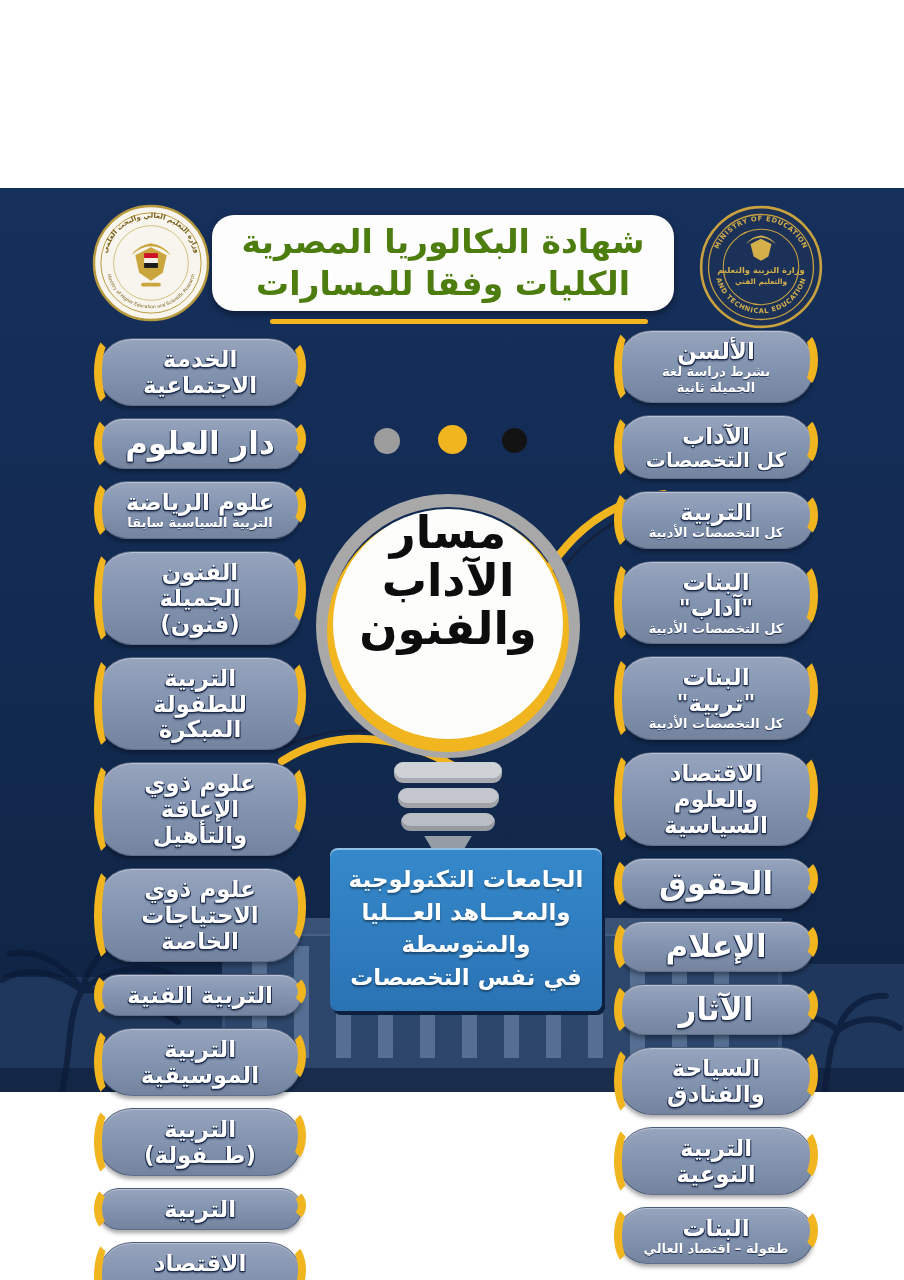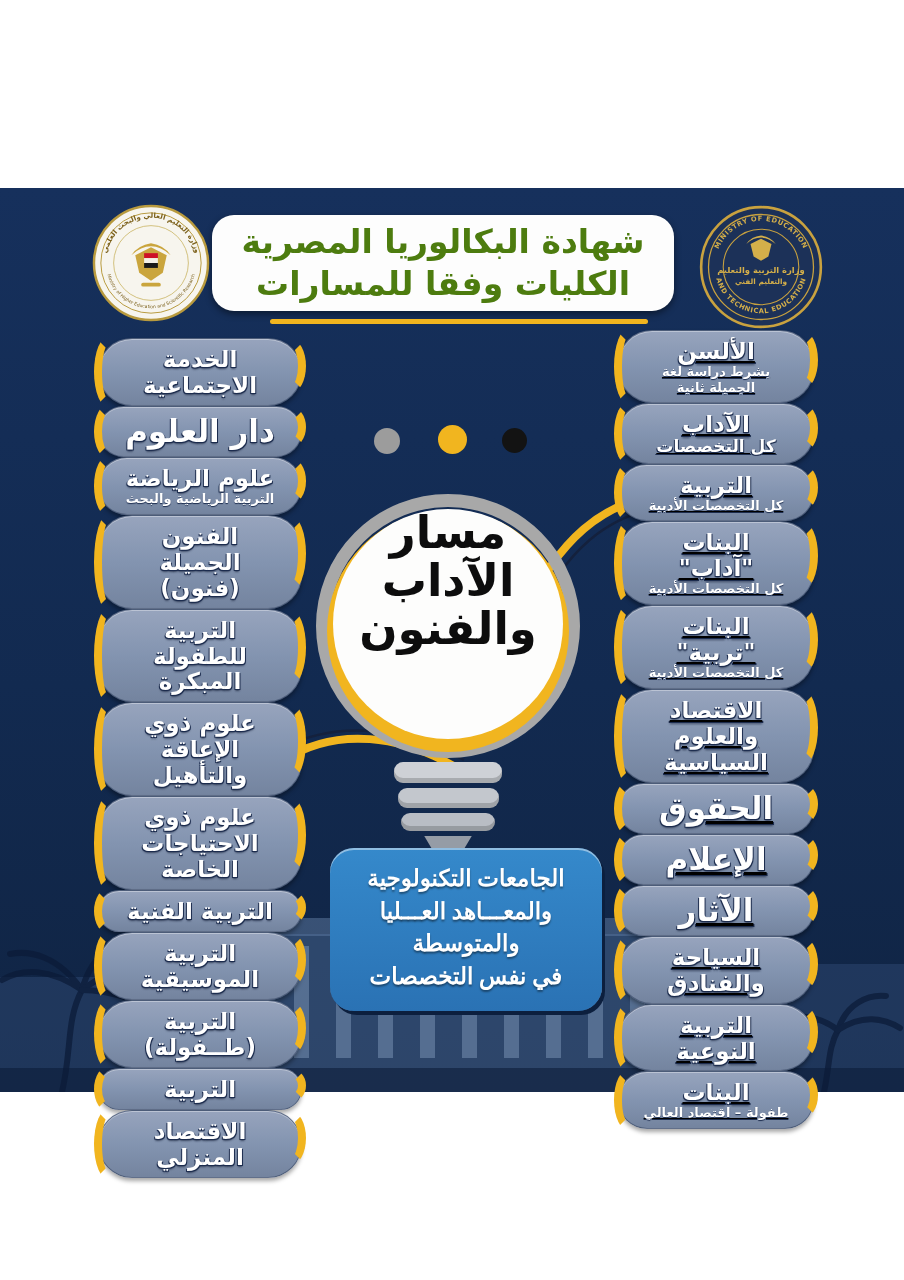--- a/index.html
+++ b/index.html
@@ -15,34 +15,34 @@
   .title-box{position:absolute; left:212px; top:27px; width:462px; height:96px;
     background:#fdfdfd; border-radius:22px; display:flex; flex-direction:column;
     justify-content:center; box-shadow:0 3px 7px rgba(0,0,0,.45); z-index:6;}
   .title-line{font-size:33px; font-weight:bold; color:#4d7c0f; text-align:center; line-height:1.28;}
   .title-underline{position:absolute; left:270px; top:131px; width:378px; height:5px;
     background:var(--yellow); border-radius:3px; z-index:6;}
   .logo{position:absolute; z-index:6;}
   .logo-left{left:92px; top:16px; width:118px; height:118px;}
   .logo-right{left:698px; top:16px; width:126px; height:126px;}
   
-  .col{position:absolute; display:flex; flex-direction:column; justify-content:space-between; z-index:4;}
+  .col{position:absolute; display:flex; flex-direction:column; justify-content:space-between; z-index:4;gap:12px;}
   .col-left{left:98px;  top:150px; width:204px; height:732px;}
-  .col-right{left:618px; top:142px; width:196px; height:740px;text-decoration:underline;}
+  .col-right{left:618px; top:142px; width:196px; height:740px;}
   .pill{position:relative; background:linear-gradient(180deg,var(--pill-hi) 0%, #8394b0 50%, var(--pill-lo) 100%);
     border-radius:34px; border:1px solid rgba(18,32,62,.4); padding:7px 24px;
     display:flex; align-items:center; justify-content:center;
     box-shadow:0 3px 4px rgba(0,0,0,.35), inset 0 1px 0 rgba(255,255,255,.35);}
   .pill-text{width:100%; text-align:center;}
   .pill-title{font-size:23px; font-weight:bold; color:#fff; line-height:1.13;
     text-shadow:1px 1px 0 #1c2c4e, -1px 1px 0 #1c2c4e, 0 2px 2px rgba(10,20,45,.6);}
   .pill.big .pill-title{font-size:31px;}
   .pill-sub{font-size:13px; font-weight:bold; color:#fff; line-height:1.2; white-space:pre-line;
     text-shadow:0 1px 1px #1c2c4e;}
-  .pill-sub.lg{font-size:17px; line-height:1.1;
+  .pill-sub.lg{font-size:20px; line-height:1.1;
     text-shadow:1px 1px 0 #1c2c4e, -1px 1px 0 #1c2c4e;}
   .bracket{position:absolute; width:30px; top:-3px; bottom:-3px;
     border:8px solid transparent; border-radius:50%; pointer-events:none;}
   .b-left{left:-5px; border-left-color:var(--yellow);}
   .b-right{right:-5px; top:0; bottom:18%; border-right-color:var(--yellow);}
   
   .dot{position:absolute; border-radius:50%; z-index:5;}
   .dot-gray{left:374px; top:240px; width:26px; height:26px; background:#9c9c9c;}
   .dot-yellow{left:438px; top:237px; width:29px; height:29px; background:var(--yellow);}
   .dot-dark{left:502px; top:240px; width:25px; height:25px; background:#131313;}
@@ -57,22 +57,22 @@
   .screw{position:absolute; left:394px; top:574px; width:108px; display:flex;
     flex-direction:column; align-items:center; gap:5px; z-index:2;}
   .thread{border-radius:9px; box-shadow:inset 0 -5px 0 rgba(0,0,0,.18);}
   .t1{width:108px; height:21px; background:#ced1d6;}
   .t2{width:101px; height:20px; background:#c3c7cd;}
   .t3{width:94px;  height:18px; background:#b9bdc4;}
   .tip{width:54px; height:20px; background:#959ca6;
     clip-path:polygon(6% 0, 94% 0, 72% 100%, 28% 100%);}
   .info-box{position:absolute; left:330px; top:660px; width:272px; z-index:3;
     background:linear-gradient(180deg,#3589cb 0%, #2a72b4 100%);
-    border-radius:24px; padding:15px 8px 17px;
-    box-shadow:3px 4px 0 #0c1f3e, inset 0 2px 0 rgba(255,255,255,.45);font-family:Liberation Serif, serif;}
+    border-radius:8px; padding:15px 8px 17px;
+    box-shadow:3px 4px 0 #0c1f3e, inset 0 2px 0 rgba(255,255,255,.45);}
   .info-line{font-size:23px; font-weight:bold; color:#fff; text-align:center; line-height:1.42;
     text-shadow:0 2px 2px rgba(0,0,0,.4);}
   
   .bg-scene{position:absolute; left:0; bottom:0; z-index:0;}
 </style>
 </head>
 <body>
 
 <div class="page">
   <div class="band">
@@ -211,21 +211,21 @@
           <span class="bracket b-left"></span>
           <div class="pill-text" dir="rtl">
             <div class="pill-title">دار العلوم</div>
           </div>
           <span class="bracket b-right"></span>
         </div>
         <div class="pill">
           <span class="bracket b-left"></span>
           <div class="pill-text" dir="rtl">
             <div class="pill-title">علوم الرياضة</div>
-            <div class="pill-sub">التربية الرياضية والبحث</div>
+            <div class="pill-sub">التربية السياسية سابقا</div>
           </div>
           <span class="bracket b-right"></span>
         </div>
         <div class="pill">
           <span class="bracket b-left"></span>
           <div class="pill-text" dir="rtl">
             <div class="pill-title">الفنون الجميلة</div>
             <div class="pill-title">(فنون)</div>
           </div>
           <span class="bracket b-right"></span>

